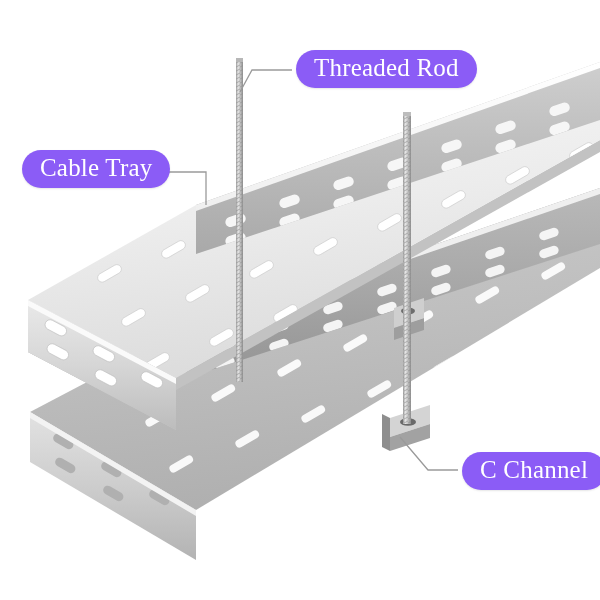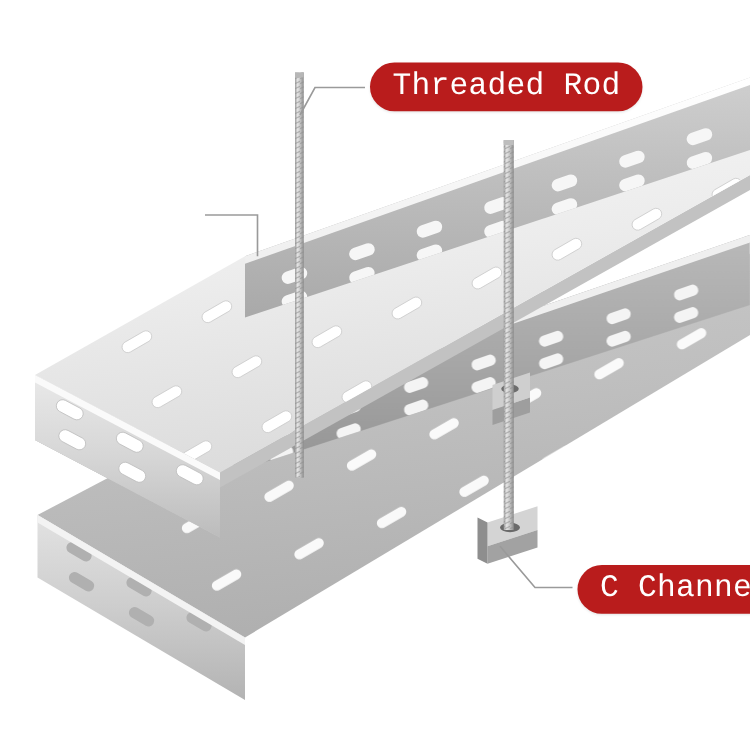--- a/index.html
+++ b/index.html
@@ -2,24 +2,24 @@
 <html><head>
 <meta charset="utf-8">
 <style>
   html,body{margin:0;padding:0;background:#fff;}
   body{width:600px;height:600px;overflow:hidden;
        font-family:"DejaVu Sans","Liberation Sans",sans-serif;}
   #stage{position:relative;width:600px;height:600px;background:#ffffff;}
   #art{position:absolute;inset:0;}
   .label-pill{
     position:absolute;display:flex;align-items:center;justify-content:center;
-    background:#b91c1c;color:#ffffff;border-radius:999px;
+    background:#8b5cf6;color:#ffffff;border-radius:999px;
     font-size:25px;font-weight:400;letter-spacing:.2px;
     padding:4px 18px 6px 18px;white-space:nowrap;
-    font-family:Liberation Mono, monospace;
+    font-family:Liberation Serif, serif;
     box-shadow:0 1px 2px rgba(0,0,0,.10);
   }
   .lbl-threaded-rod{left:296px;top:50px;}
   .lbl-cable-tray{left:22px;top:150px;}
   .lbl-c-channel{left:462px;top:452px;}
 </style>
 </head>
 <body>
 
 <div id="stage">
@@ -287,18 +287,21 @@
       <path d="M292,70 L252,70 L240,92"></path>
       <path d="M164,172 L206,172 L206,205"></path>
       <path d="M458,470 L428,470 L400,437"></path>
     </g>
   </svg>
 
   <div class="label-pill lbl-threaded-rod">
     <span>Threaded Rod</span>
   </div>
 
+  <div class="label-pill lbl-cable-tray">
+    <span>Cable Tray</span>
+  </div>
 
   <div class="label-pill lbl-c-channel">
     <span>C Channel</span>
   </div>
 
 </div>
 
 </body></html>

